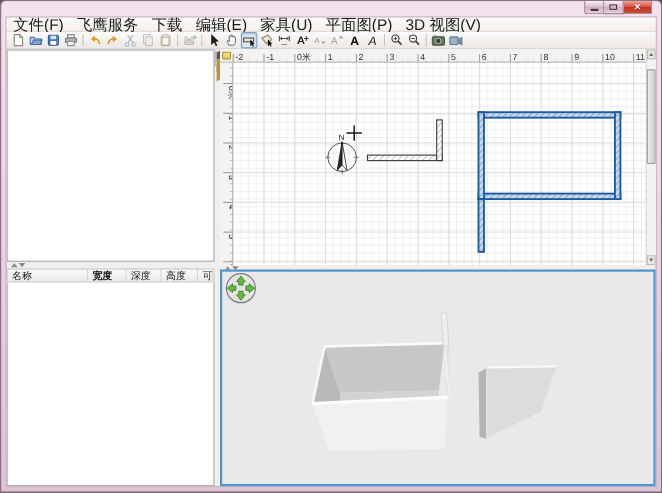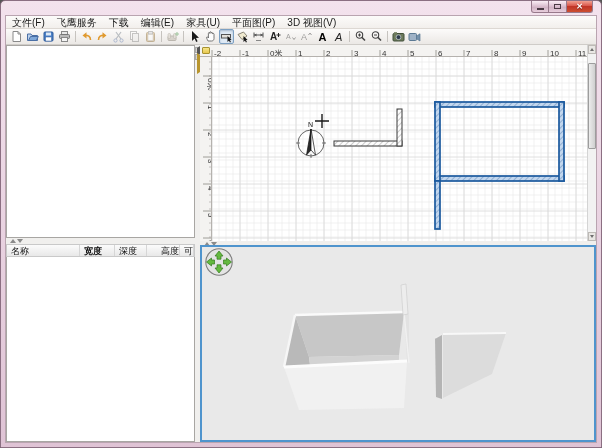--- a/index.html
+++ b/index.html
@@ -15,21 +15,21 @@
   .cap-btn.maxb{width:18px;border-left:none;}
   .cap-btn.closeb{width:26px;border-left:none;border-radius:0 0 3px 0;
            background:linear-gradient(#f0a091,#d9564a 45%,#c03527 50%,#cc4e31);}
   .gl-min{width:7px;height:2px;background:#4a3a44;margin-top:4px;}
   .gl-max{width:7px;height:5px;border:1px solid #4a3a44;}
   .gl-close{color:#fff;font-size:8px;font-weight:bold;line-height:8px;text-shadow:0 1px 1px #7c1f14;}
   
   .client{position:absolute;left:4px;right:4px;top:14px;bottom:4px;background:#f0efed;
           border:1px solid #b9a4b0;display:flex;flex-direction:column;}
   .menubar{height:13px;background:linear-gradient(#fcfbfa,#f2efec);border-bottom:1px solid #ddd8d3;
-           display:flex;align-items:center;font-size:10px;color:#1a1a1a;}
+           display:flex;align-items:center;font-size:14px;color:#1a1a1a;}
   .menu-item{padding:0 6px;line-height:13px;cursor:default;}
   .toolbar{height:16px;background:linear-gradient(#fcfbfa,#ebe8e5);border-bottom:1px solid #cfccc8;
            display:flex;align-items:center;padding:0 3px;gap:1px;}
   .tbtn{width:15px;height:15px;display:flex;align-items:center;justify-content:center;border:1px solid transparent;border-radius:2px;}
   .tbtn svg{display:block;}
   .tbtn.pressed{border-color:#7da0c2;background:#dfeaf5;box-shadow:inset 0 1px 2px rgba(60,90,130,.35);}
   .tbtn.disabled{opacity:.45;}
   .tsep{width:1px;height:11px;background:#c6c3bf;margin:0 2px;}
   .main{flex:1;display:flex;}
   
@@ -267,21 +267,21 @@
           <span class="grip">
               <span class="tri-up"></span>
               <span class="tri-dn"></span>
             </span>
         </div>
         <div class="table-wrap">
           <div class="thead">
               <div class="th" style="width: 73px;">名称</div>
               <div class="th" style="width: 35px; font-weight: bold;">宽度</div>
               <div class="th" style="width: 32px;">深度</div>
-              <div class="th" style="width: 33px; text-align: right;">高度</div>
+              <div class="th" style="width: 33px;">高度</div>
               <div class="th" style="width: auto; flex: 1 1 0%;">可见</div>
             </div>
           <div class="tbody"></div>
         </div>
       </div>
 
       <div class="vsplit">
         <div class="ot b1"><span class="tri-l"></span></div>
         <div class="ot b2"><span class="tri-r"></span></div>
       </div>

